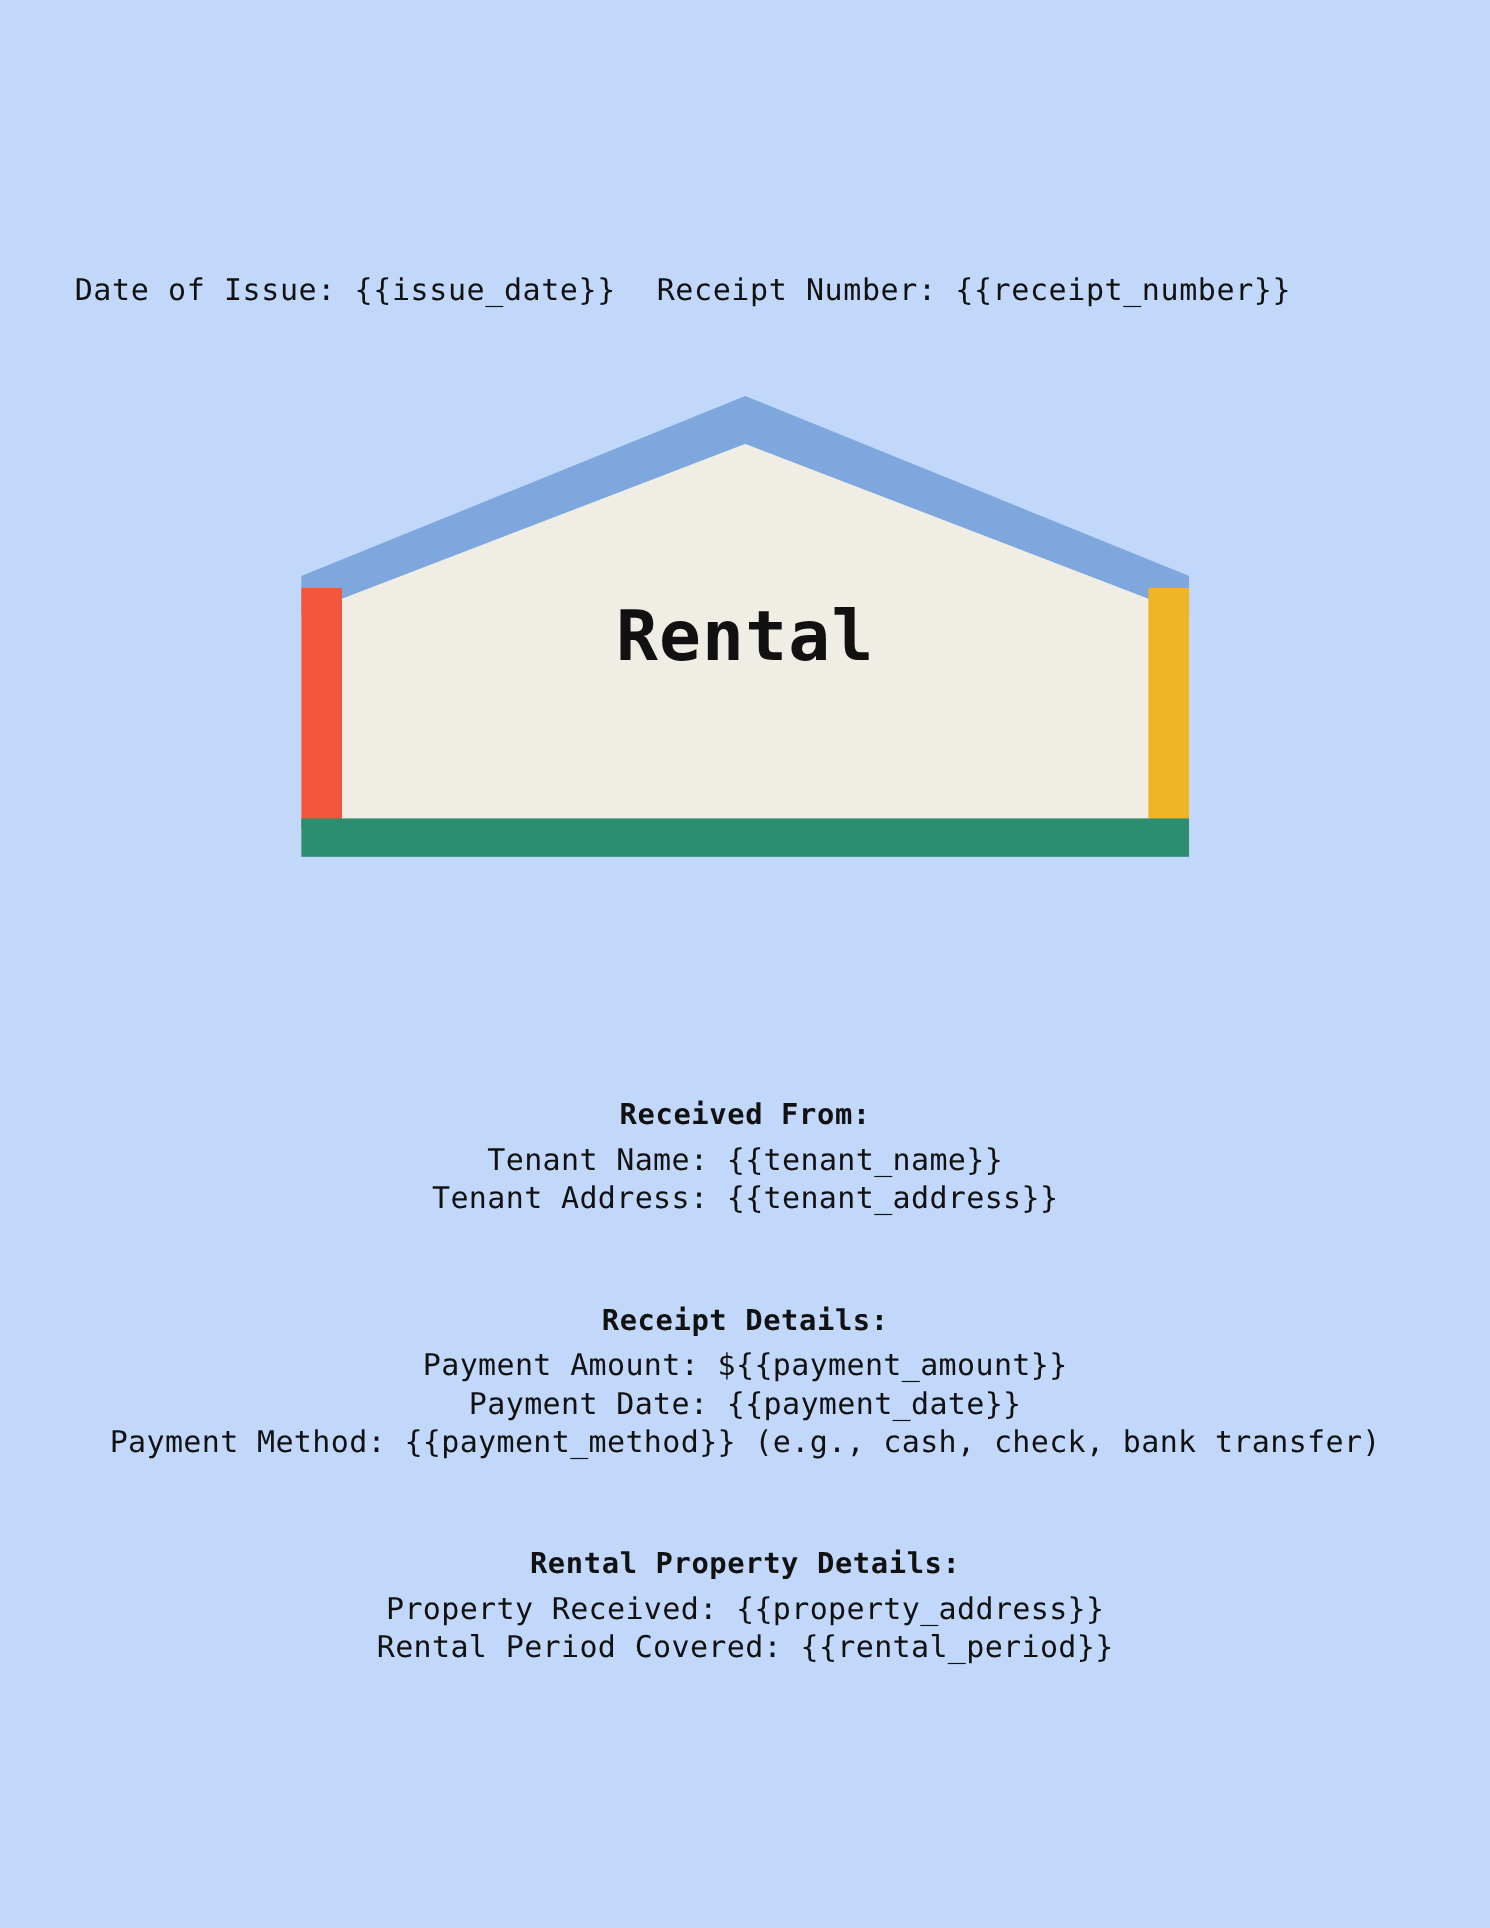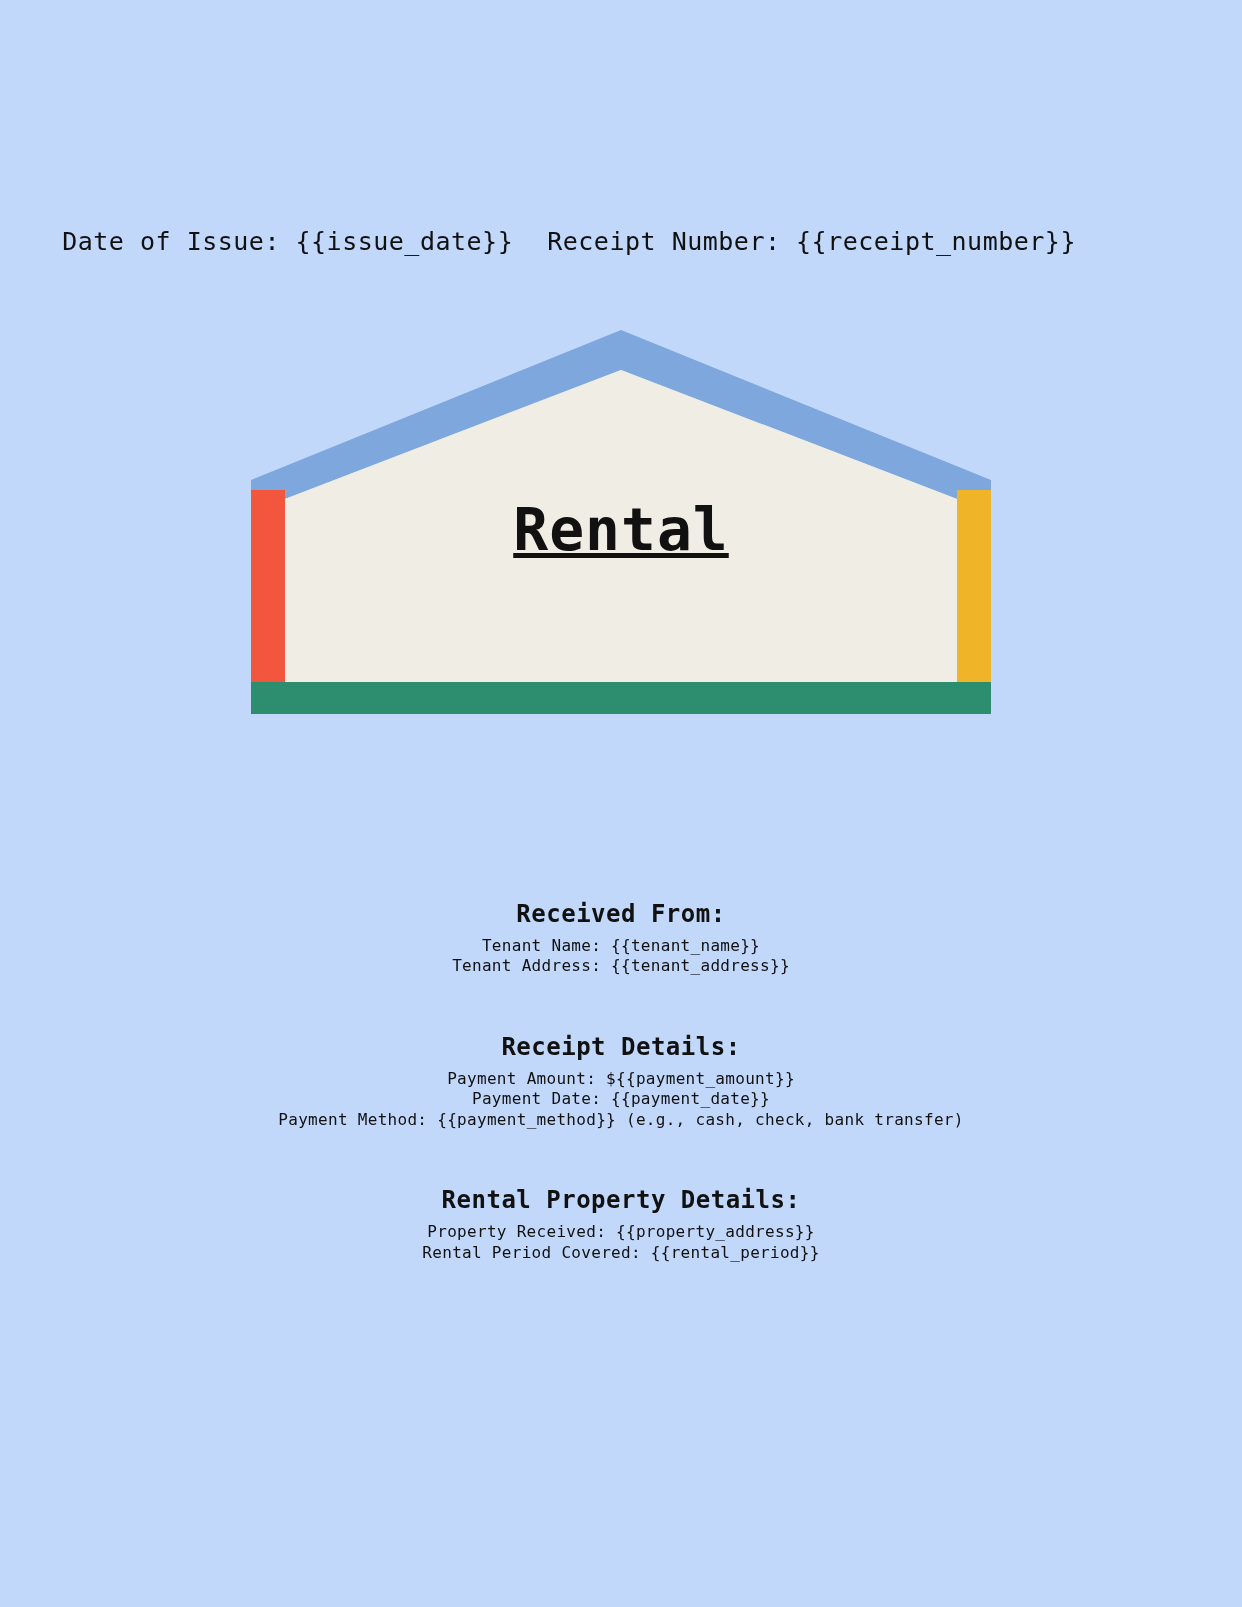--- a/index.html
+++ b/index.html
@@ -57,46 +57,46 @@
     position: absolute;
     left: 0;
     top: 162px;
     width: 740px;
     text-align: center;
     font-size: 58px;
     font-weight: bold;
     line-height: 1.32;
     letter-spacing: 1px;
     color: #111111;
-    text-decoration: underline;
   }
 
   
   .content {
     position: absolute;
     top: 900px;
     left: 0;
     width: 100%;
     text-align: center;
   }
   .section {
     margin-bottom: 34px;
+    margin-top: 15px;
   }
   .section:last-child {
     margin-bottom: 0;
     text-align: center;
   }
   .section-heading {
     font-size: 24px;
     font-weight: bold;
     letter-spacing: 0.5px;
     margin-bottom: 8px;
   }
   .section-line {
-    font-size: 16px;
+    font-size: 25px;
     letter-spacing: 0.3px;
     line-height: 1.28;
     white-space: pre;
   }
   .spacer-sm { height: 22px; }
 </style>
 </head>
 <body>
 
 <div class="page">

